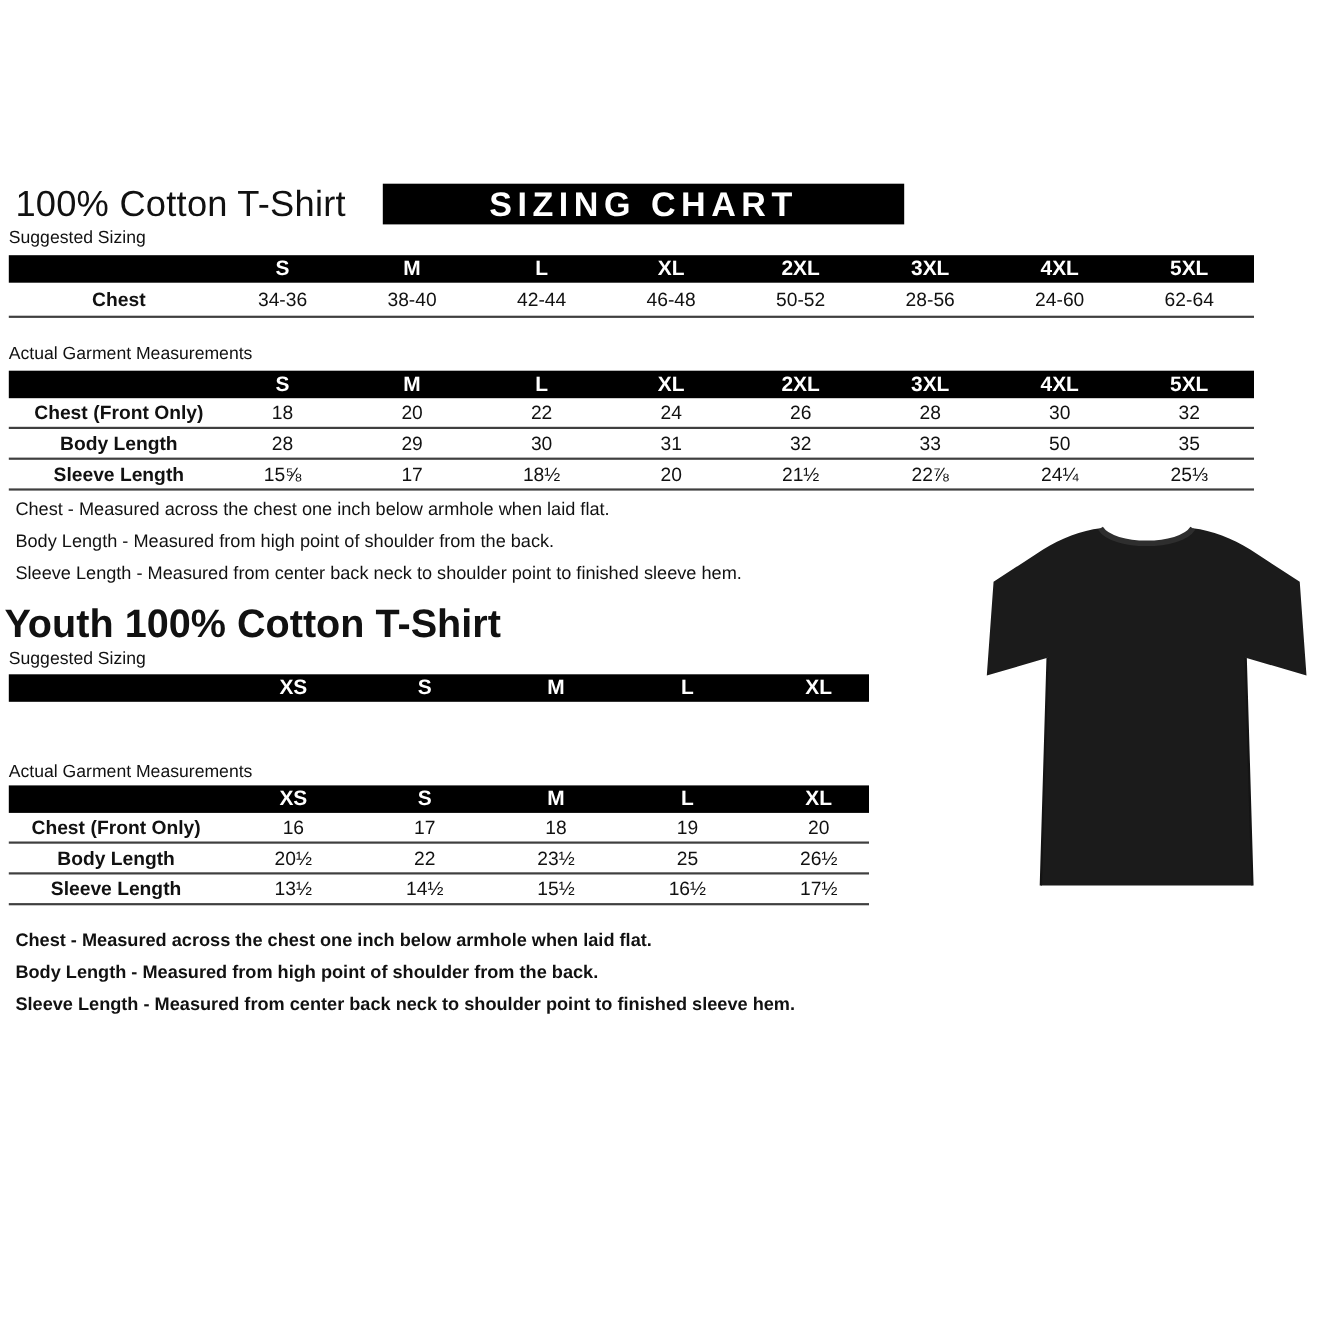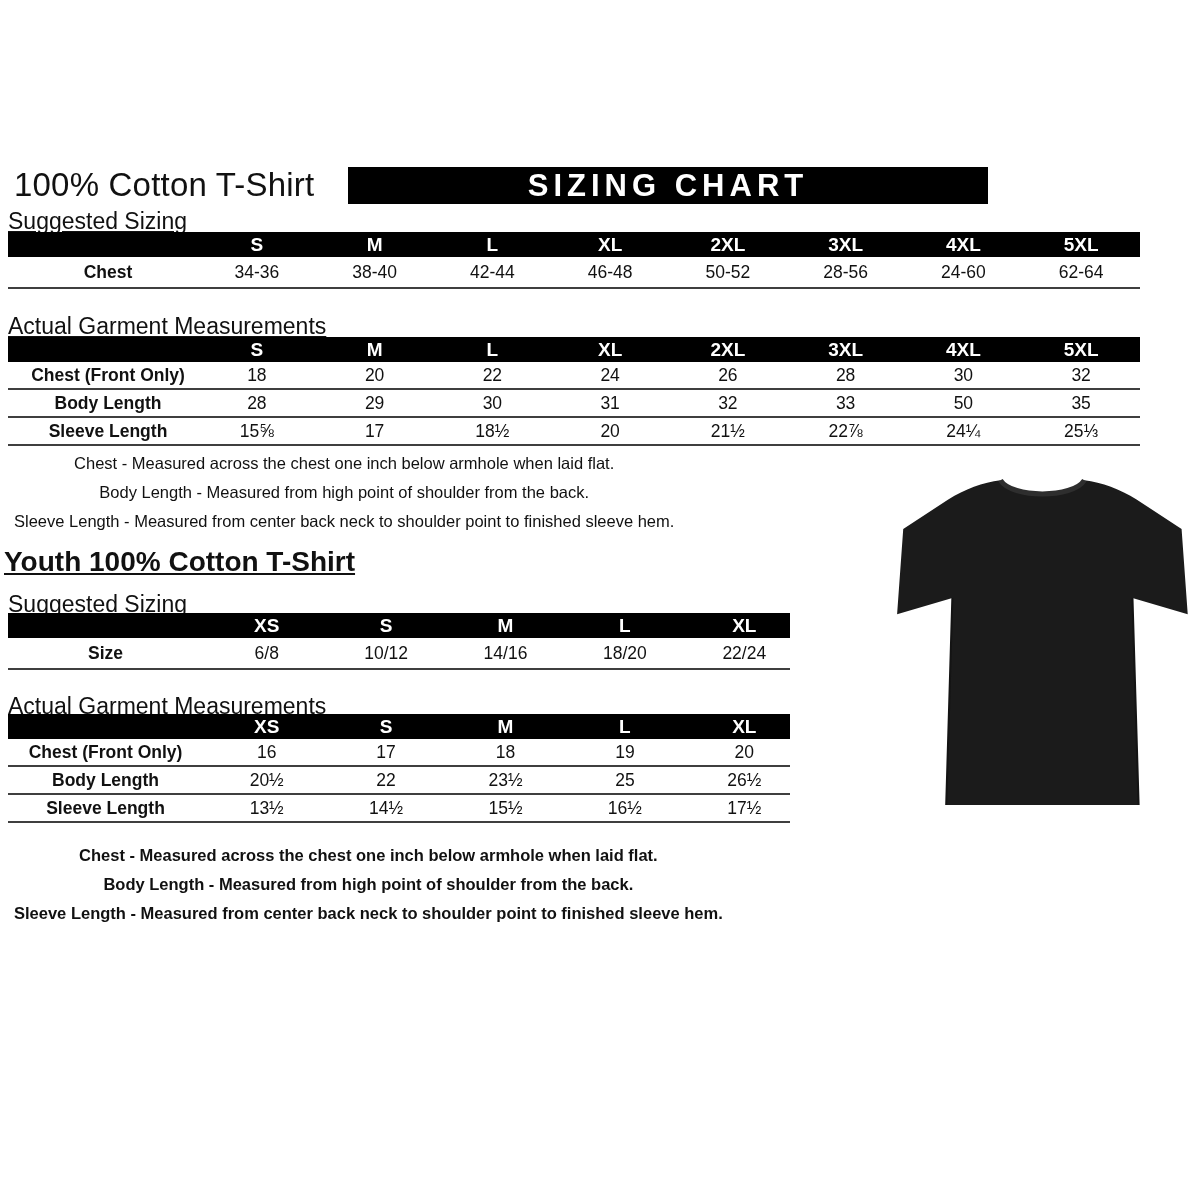--- a/index.html
+++ b/index.html
@@ -8,28 +8,28 @@
     font-family:"Liberation Sans", sans-serif;
     background:#ffffff;
     color:#111111;
     position:relative;
     overflow:hidden;
   }
   .abs { position:absolute; }
 
   .title { left:14px; top:166px; font-size:33px; font-weight:400; letter-spacing:.2px; }
   .banner {
-    left:348px; top:167px; width:640px; height:37px;
+    left:348px; top:167px; width:474px; height:37px;
     background:#000; color:#fff;
     display:flex; align-items:center; justify-content:center;
     font-size:31px; font-weight:700; letter-spacing:5px;
   }
-  .youth-title { left:4px; top:546px; font-size:28px; font-weight:700;text-decoration:underline; }
-
-  .sec-heading { font-size:23px;text-decoration:underline; }
+  .youth-title { left:4px; top:546px; font-size:36px; font-weight:700; }
+
+  .sec-heading { font-size:16px; }
   #adult-sug-h   { left:8px; top:208px; }
   #adult-garm-h  { left:8px; top:313px; }
   #youth-sug-h   { left:8px; top:591px; }
   #youth-garm-h  { left:8px; top:693px; }
 
   .tbl { left:8px; }
   #adult-t1 { top:232px; width:1132px; }
   #adult-t2 { top:337px; width:1132px; }
   #youth-t1 { top:613px; width:782px;  }
   #youth-t2 { top:714px; width:782px;  }
@@ -41,21 +41,21 @@
   .hdr { background:#000; color:#fff; height:25px; }
   .hdr .cell { font-weight:700; font-size:19px; }
 
   .cell { display:flex; align-items:center; justify-content:center; font-size:17.5px; white-space:nowrap; }
   .lbl  { justify-content:center; padding-left:10px; font-weight:700; }
   .lbl .rest:not(:empty) { margin-left:5px; font-weight:700; }
 
   .drow { height:32px; border-bottom:2px solid #3f3f3f; }
   .grow { height:28px; border-bottom:2px solid #3f3f3f; }
 
-  .notes { left:14px; font-size:16.5px; line-height:29px;text-align:center; }
+  .notes { left:14px; font-size:16.5px; line-height:29px; }
   #adult-notes { top:449px; font-weight:400; }
   #youth-notes { top:841px; font-weight:700; }
 
   .shirt-wrap { left:893px; top:464px; width:307px; height:345px; }
   .shirt-wrap svg { width:100%; height:100%; display:block; }
 </style>
 </head>
 <body>
 
 <div class="abs title">100% Cotton T-Shirt</div>
@@ -162,30 +162,20 @@
 <div class="abs sec-heading" id="youth-sug-h">Suggested Sizing</div>
 
 <div class="abs tbl youth" id="youth-t1">
   <div class="row hdr">
     <div class="cell"></div>
     <div class="cell">XS</div>
     <div class="cell">S</div>
     <div class="cell">M</div>
     <div class="cell">L</div>
     <div class="cell">XL</div>
-  </div>
-  <div class="row drow">
-    <div class="cell lbl">
-        <span>Size</span>
-      </div>
-    <div class="cell">6/8</div>
-    <div class="cell">10/12</div>
-    <div class="cell">14/16</div>
-    <div class="cell">18/20</div>
-    <div class="cell">22/24</div>
   </div>
 </div>
 
 <div class="abs sec-heading" id="youth-garm-h">Actual Garment Measurements</div>
 
 <div class="abs tbl youth" id="youth-t2">
   <div class="row hdr">
     <div class="cell"></div>
     <div class="cell">XS</div>
     <div class="cell">S</div>

